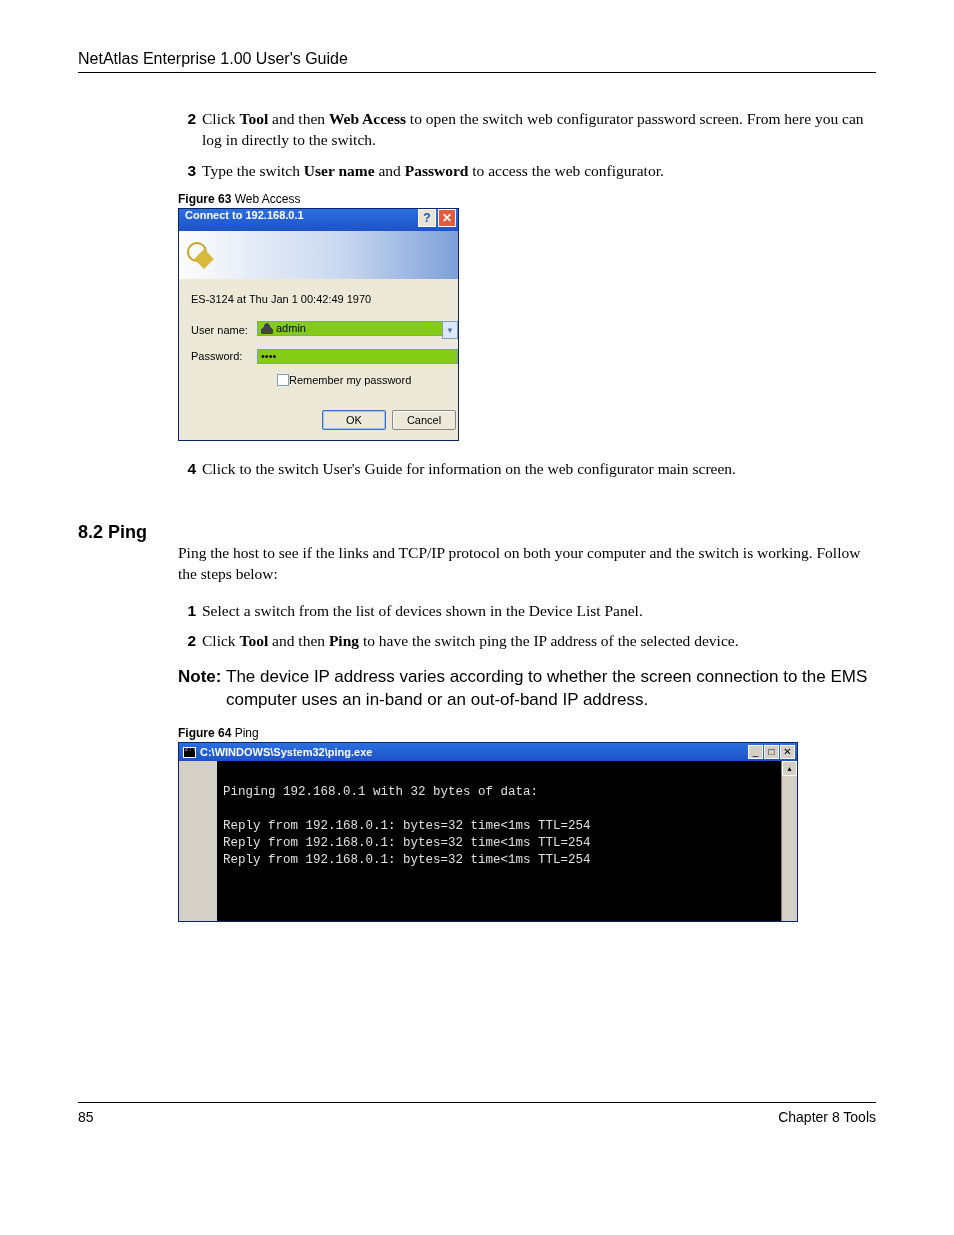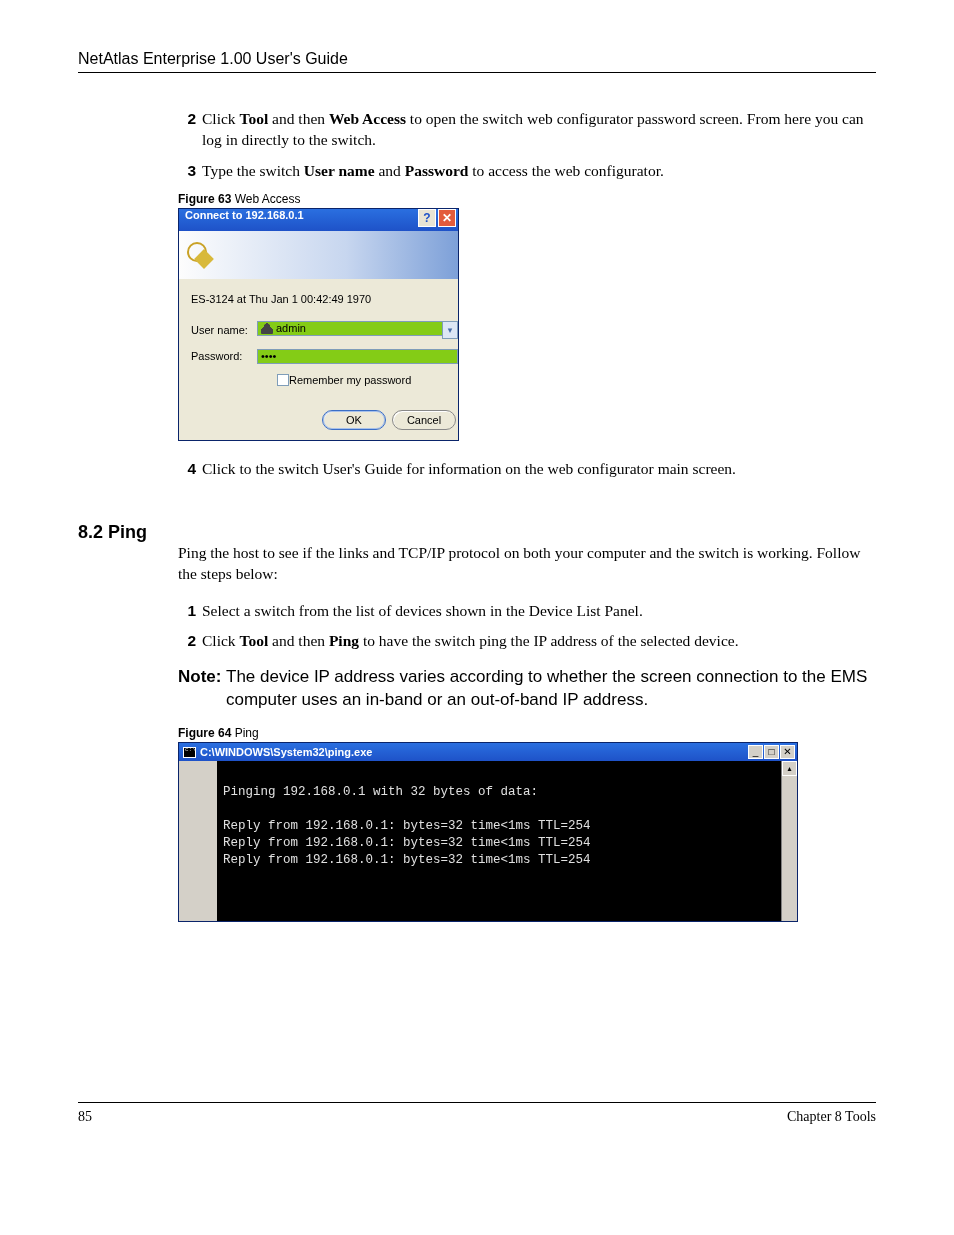--- a/index.html
+++ b/index.html
@@ -122,21 +122,21 @@
     border-radius:1px;
   }
   .cd-checkbox-row { margin-left:86px; display:flex; align-items:center; margin-bottom:24px; }
   .cd-checkbox {
     width:12px; height:12px; border:1px solid #7F9DB9; background:#fff;
     box-sizing:border-box;
   }
   .cd-buttons { display:flex; justify-content:flex-end; gap:6px; padding-right:2px; }
   .cd-push {
     width:64px; height:20px; border:1px solid #888; background:#ECE9D8;
-    font:11px Tahoma,Arial,sans-serif; border-radius:10px;
+    font:11px Tahoma,Arial,sans-serif; border-radius:2px;
     box-shadow: inset 1px 1px 0 #fff;
   }
   .cd-push.default { border:1px solid #3B6EC6; box-shadow: inset 0 0 0 1px #A7C1EA, inset 1px 1px 0 #fff; }
 
   .section-heading {
     font-family: Arial, Helvetica, sans-serif;
     font-size: 18px;
     font-weight: bold;
     margin-top: 42px;
   }
@@ -202,21 +202,21 @@
     border:1px solid #fff; box-sizing:border-box;
     font-size:8px; color:#000;
   }
   .cmd-scroll-track { flex:1; }
 
   .footer {
     border-top:1.5px solid #000;
     margin-top: 180px;
     padding-top:6px;
     display:flex; justify-content:space-between;
-    font-family: Liberation Serif, serif;
+    font-family: Liberation Sans, sans-serif;
     font-size:14px;
   }
 </style>
 </head>
 <body>
 
 <div class="page">
   <div class="header-bar">
     <span class="header-text">NetAtlas Enterprise 1.00 User's Guide</span>
   </div>

